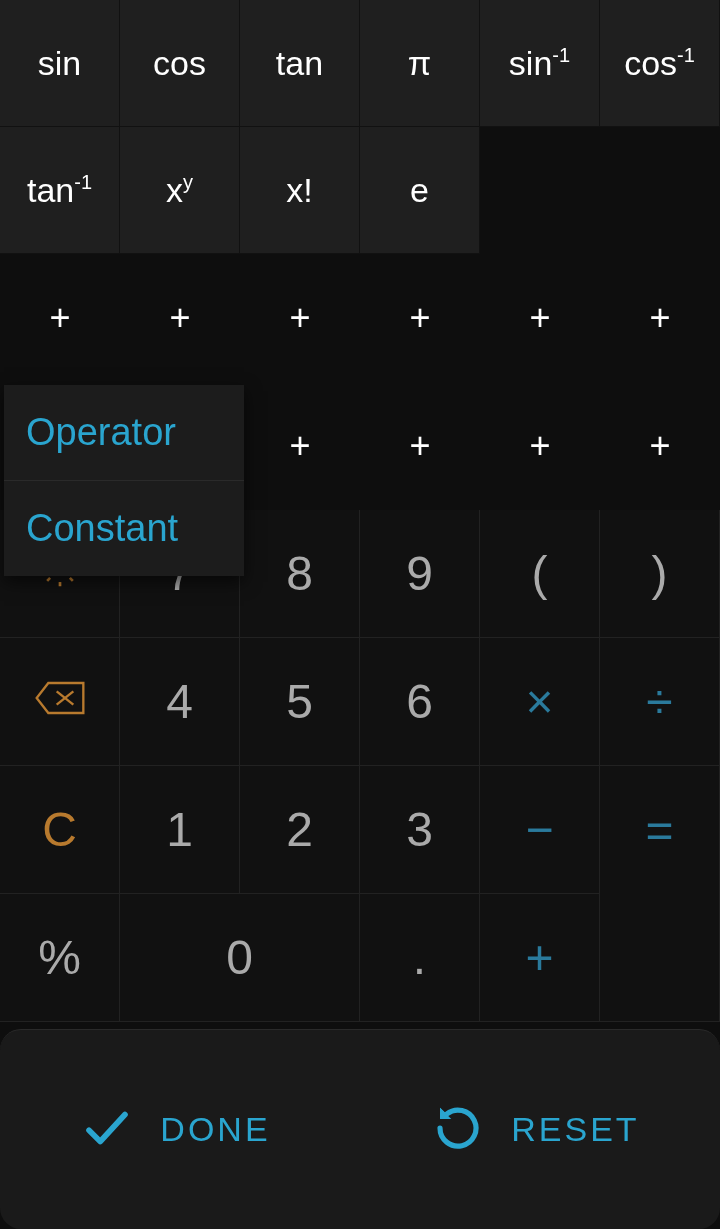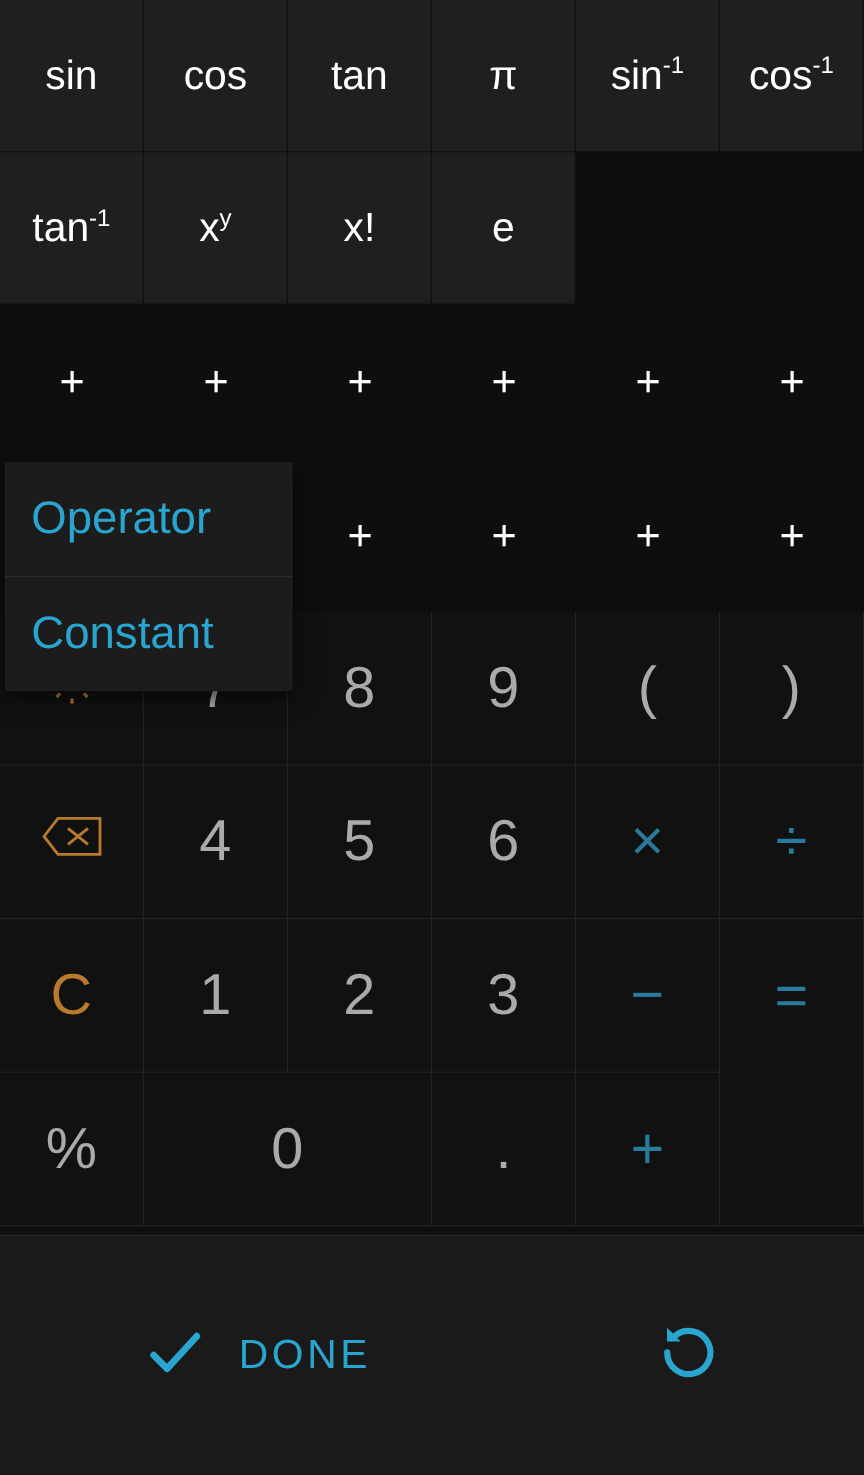--- a/index.html
+++ b/index.html
@@ -37,20 +37,21 @@
   .key.orange { color: #b87a2e; }
   
   .key .gear-icon svg { width: 46px; height: 46px; }
   .key .back-icon svg { width: 56px; height: 40px; }
   
   
   .bottom {
     position: absolute; left: 0; right: 0; bottom: 0; height: 200px;
     background: #1a1a1a; display: flex; align-items: center; justify-content: space-around;
     border-top: 1px solid #2a2a2a;
+    border-radius: 21px;
   }
   .bottom-btn { display: flex; align-items: center; gap: 26px; }
   .bottom-btn .label { color: #2aa5cf; font-size: 34px; letter-spacing: 3px; font-weight: 300; }
   .bottom-btn svg { width: 54px; height: 54px; }
   
   
   .popup {
     position: absolute; left: 4px; top: 385px; width: 240px;
     background: #1c1c1c; box-shadow: 0 6px 16px rgba(0,0,0,0.6);
   }
@@ -163,20 +164,21 @@
       <span class="label">DONE</span>
     </div>
     <div class="bottom-btn">
       <span>
         <svg viewBox="0 0 24 24" fill="none" stroke="#2aa5cf" stroke-width="2.3" stroke-linecap="round">
           <path d="M4 12a8 8 0 1 0 3-6.2"></path>
           <polyline points="4,3 4,8 9,8" fill="#2aa5cf" stroke="none"></polyline>
           <path d="M7 5.8 L4 8 L4 3 Z" fill="#2aa5cf" stroke="none"></path>
         </svg>
       </span>
+      <span class="label">RESET</span>
     </div>
   </div>
 
   <div class="popup">
     <div class="popup-item">Operator</div>
     <div class="popup-item">Constant</div>
   </div>
 
 </div>
 

